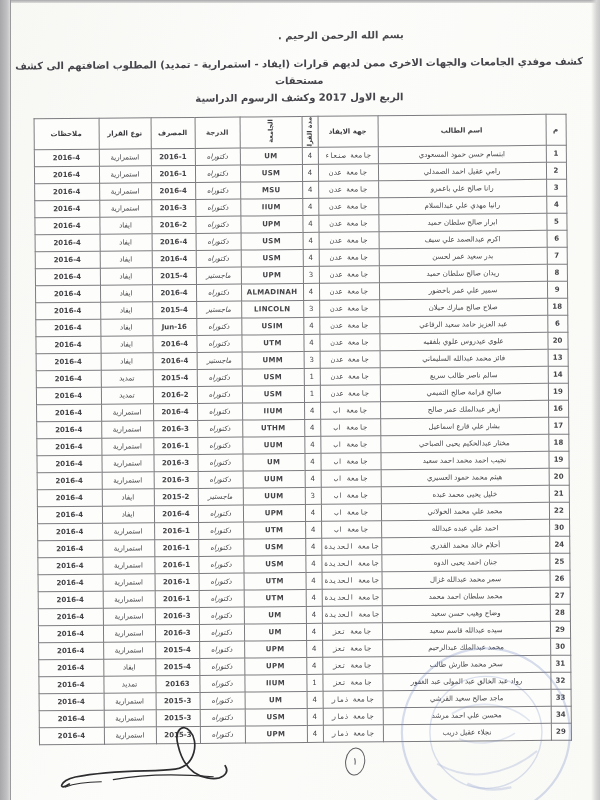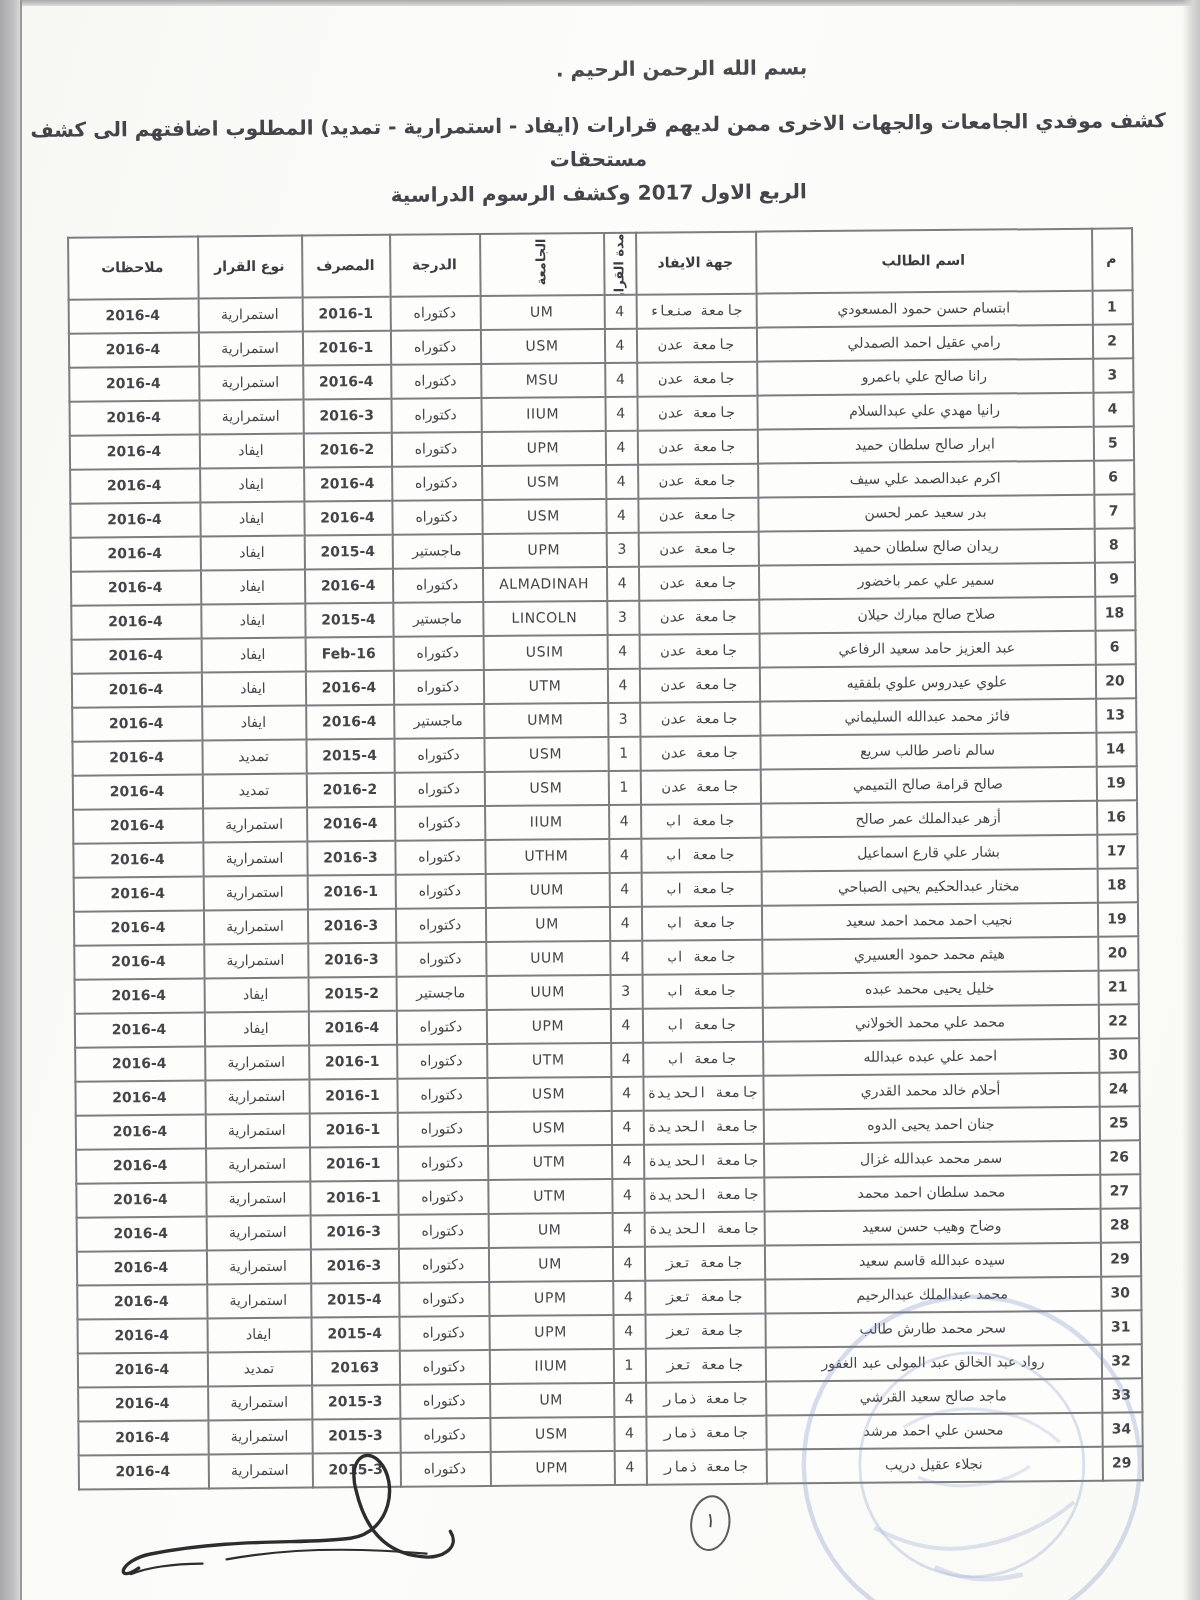--- a/index.html
+++ b/index.html
@@ -71,22 +71,22 @@
     font-size:6.5px;letter-spacing:0;
     max-height:28px;
   }
   table.roster tbody tr{height:17px;}
   table.roster td{
     font-size:7px;color:#454549;
     text-align:center;vertical-align:middle;
   }
   td.cell-name{text-align:right;padding-right:4px;font-size:7.5px;}
   td.cell-entity{font-size:6.3px;color:#55555a;font-family:Liberation Mono, monospace;}
-  td.cell-univ{font-size:7px;font-weight:normal;letter-spacing:.3px;color:#4a4a4f;}
-  td.cell-deg{font-size:6.5px;color:#55555a;}
+  td.cell-univ{font-size:7px;font-weight:bold;letter-spacing:.3px;color:#4a4a4f;}
+  td.cell-deg{font-size:6.5px;color:#55555a;font-style:italic;}
   td.cell-bank,td.cell-notes{font-weight:bold;color:#48484c;}
   td.cell-notes{text-align:right;padding-right:12px;}
   td.cell-idx{font-weight:bold;}
   .signature{position:absolute;left:38px;top:722px;z-index:5;}
   .stamp{
     position:absolute;left:380px;top:645px;width:178px;height:178px;
     z-index:4;opacity:.55;pointer-events:none;
   }
   .page-num{
     position:absolute;left:328px;top:748px;
@@ -246,21 +246,21 @@
             <td class="cell-type" dir="rtl">ايفاد</td>
             <td class="cell-notes" dir="ltr">2016-4</td>
           </tr>
           <tr>
             <td class="cell-idx" dir="rtl">6</td>
             <td class="cell-name" dir="rtl">عبد العزيز حامد سعيد الرفاعي</td>
             <td class="cell-entity" dir="rtl">جامعة عدن</td>
             <td class="cell-dur" dir="ltr">4</td>
             <td class="cell-univ" dir="ltr">USIM</td>
             <td class="cell-deg" dir="rtl">دكتوراه</td>
-            <td class="cell-bank" dir="ltr">Feb-16</td>
+            <td class="cell-bank" dir="ltr">Jun-16</td>
             <td class="cell-type" dir="rtl">ايفاد</td>
             <td class="cell-notes" dir="ltr">2016-4</td>
           </tr>
           <tr>
             <td class="cell-idx" dir="rtl">20</td>
             <td class="cell-name" dir="rtl">علوي عيدروس علوي بلفقيه</td>
             <td class="cell-entity" dir="rtl">جامعة عدن</td>
             <td class="cell-dur" dir="ltr">4</td>
             <td class="cell-univ" dir="ltr">UTM</td>
             <td class="cell-deg" dir="rtl">دكتوراه</td>

